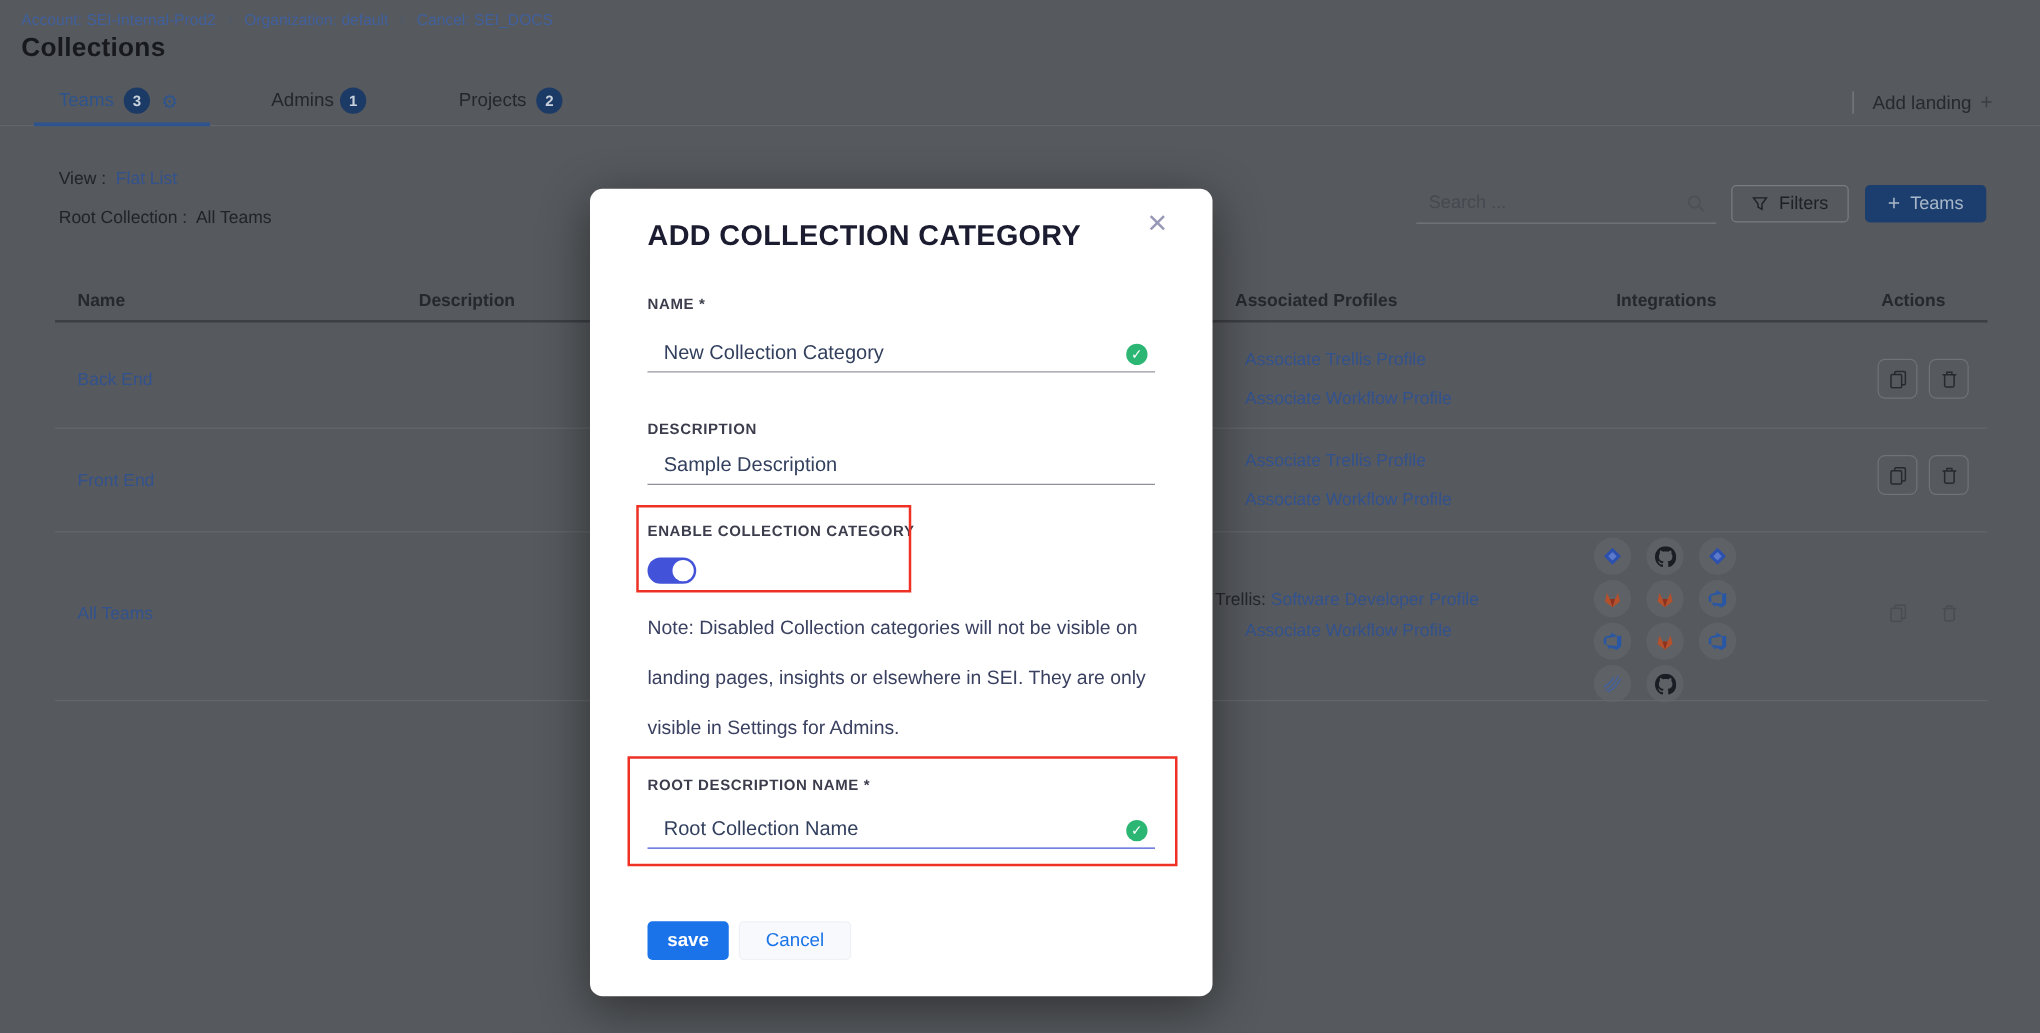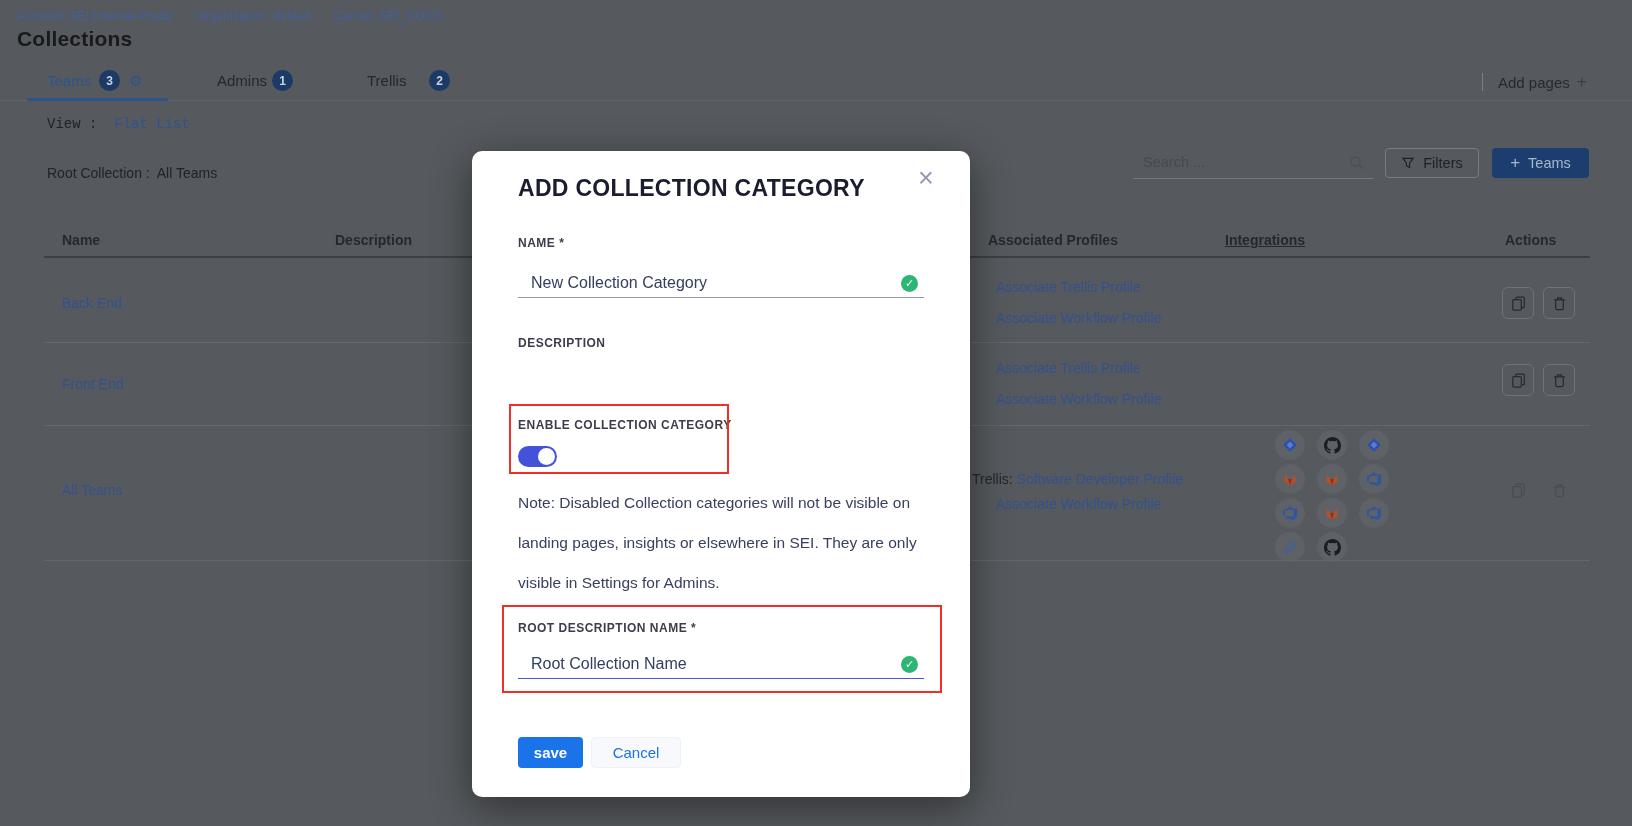--- a/index.html
+++ b/index.html
@@ -99,31 +99,31 @@
   </div>
 
   <div class="abs page-title">Collections</div>
 
   <div class="abs tabbar">
     <span class="tab active" style="left:47px">Teams</span>
     <span class="badge" style="left:99px">3</span>
     <span class="gear" style="left:129px">⚙</span>
     <span class="tab" style="left:217px">Admins</span>
     <span class="badge" style="left:272px">1</span>
-    <span class="tab" style="left:367px">Trellis</span>
+    <span class="tab" style="left:367px">Projects</span>
     <span class="badge" style="left:429px">2</span>
     <span class="tab-underline"></span>
     <span class="addcustom-sep"></span>
     <span class="addcustom">
-      <span>Add pages</span>
+      <span>Add landing</span>
       <span class="plus">+</span>
     </span>
   </div>
 
-  <div class="abs meta-label" style="left:47px; top:116px;font-family:Liberation Mono, monospace;">
+  <div class="abs meta-label" style="left:47px; top:134px;">
     <span>View :</span>&nbsp;
     <span class="link">Flat List</span>
   </div>
   <div class="abs meta-label" style="left:47px; top:165px;">
     <span>Root Collection :</span>&nbsp;
     <span style="color:#202327; font-weight:400;">All Teams</span>
   </div>
 
   <div class="abs search-wrap">
     <input class="search-input" placeholder="Search ..." style="">
@@ -141,21 +141,21 @@
     <span>Filters</span>
   </div>
   <div class="abs btn-teams">
     <span class="plus">+</span>
     <span>Teams</span>
   </div>
 
   <div class="abs thdr" style="left:62px;  top:232px;">Name</div>
   <div class="abs thdr" style="left:335px; top:232px;">Description</div>
   <div class="abs thdr" style="left:988px; top:232px;">Associated Profiles</div>
-  <div class="abs thdr" style="left:1225px;top:232px;text-decoration:underline;">Integrations</div>
+  <div class="abs thdr" style="left:1293px;top:232px;">Integrations</div>
   <div class="abs thdr" style="left:1505px;top:232px;">Actions</div>
   <div class="abs hline-heavy"></div>
 
   <div class="abs cell-link" style="left:62px; top:295px;">Back End</div>
   <div class="abs cell-link" style="left:996px; top:279px;">Associate Trellis Profile</div>
   <div class="abs cell-link" style="left:996px; top:310px;">Associate Workflow Profile</div>
   <div class="act-btn" style="left:1502px; top:287px;">
     <svg width="15" height="15" viewBox="0 0 15 15" fill="none" stroke="#26292e" stroke-width="1.2">
       <rect x="4.8" y="1.2" width="8.5" height="10.5" rx="1"></rect>
         <rect x="1.8" y="3.6" width="8.5" height="10.5" rx="1" fill="#56595d"></rect>
@@ -273,20 +273,23 @@
   <div class="abs m-title">ADD COLLECTION CATEGORY</div>
   <div class="abs m-close">×</div>
 
   <div class="abs m-label" style="left:46px; top:85px;">NAME *</div>
   <div class="m-inputrow u-gray" style="top:117px;">
     <input class="m-input" value="New Collection Category" style="">
     <span class="check">✓</span>
   </div>
 
   <div class="abs m-label" style="left:46px; top:185px;">DESCRIPTION</div>
+  <div class="m-inputrow" style="top:207px; border-bottom:1px solid #8f909c;">
+    <input class="m-input" value="Sample Description" style="">
+  </div>
 
   <div class="redbox" style="left:37px; top:253px; width:220px; height:70px;"></div>
   <div class="abs m-label" style="left:46px; top:267px;">ENABLE COLLECTION CATEGORY</div>
   <div class="toggle">
     <span class="knob"></span>
   </div>
 
   <div class="note-line" style="top:343px;">Note: Disabled Collection categories will not be visible on</div>
   <div class="note-line" style="top:383px;">landing pages, insights or elsewhere in SEI. They are only</div>
   <div class="note-line" style="top:423px;">visible in Settings for Admins.</div>

